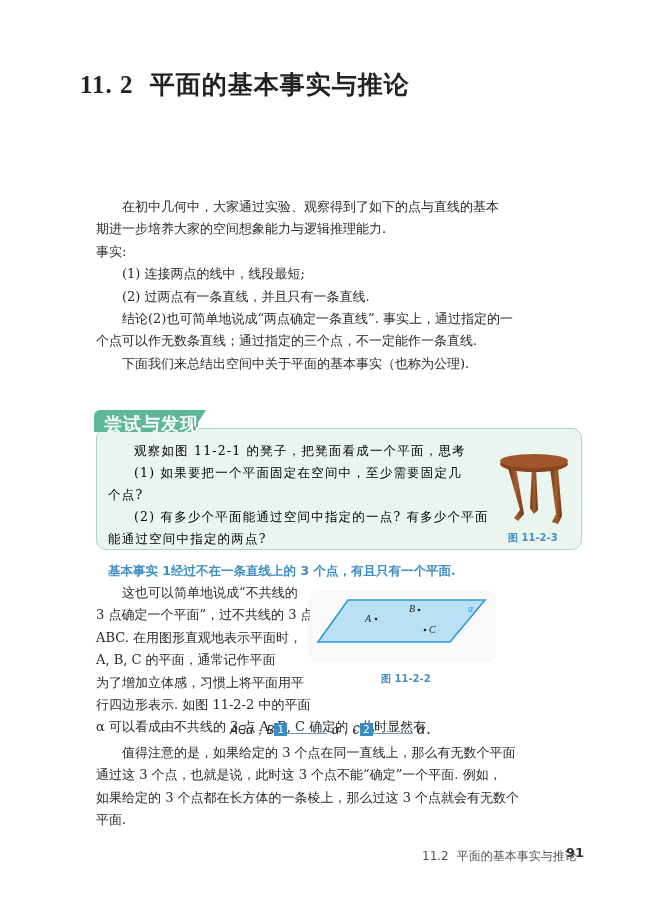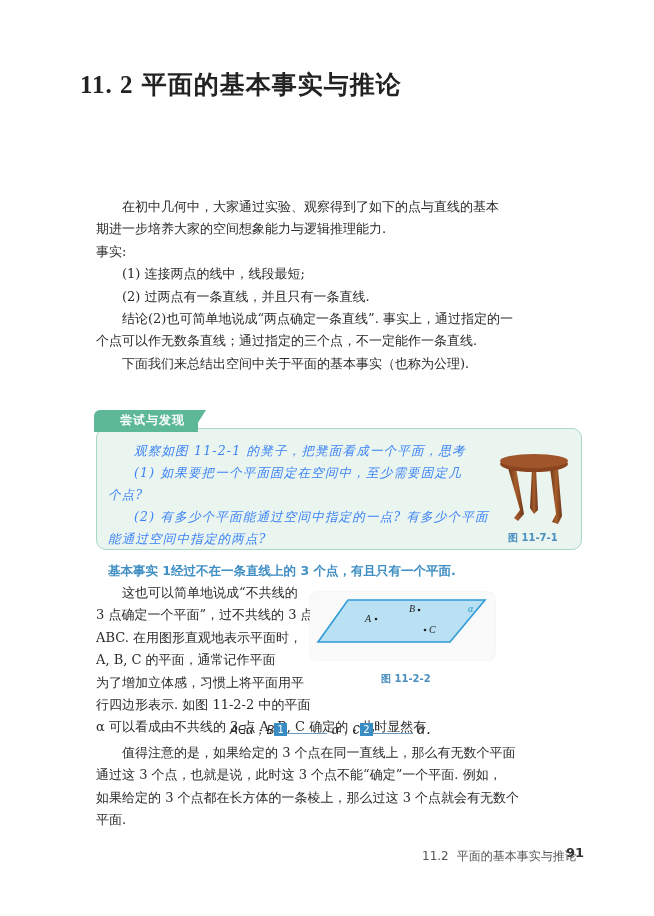--- a/index.html
+++ b/index.html
@@ -1,32 +1,32 @@
 <!DOCTYPE html>
 <html><head>
 <meta charset="utf-8">
 <style>
   * { margin: 0; padding: 0; box-sizing: border-box; }
   html, body { width: 654px; height: 916px; background: #ffffff; overflow: hidden; }
   body { position: relative; font-family: "DejaVu Serif", "Liberation Serif", serif; color: #2a2a2a; }
 
   .section-title { position: absolute; left: 80px; top: 68px; font-size: 25px; font-weight: bold; color: #222; letter-spacing: 1px; white-space: nowrap; }
-  .section-title .num { margin-right: 8px; font-family: "Liberation Serif", serif; }
+  .section-title .num { margin-right: 16px; font-family: "Liberation Serif", serif; }
 
   .para { position: absolute; left: 96px; width: 420px; font-size: 13px; line-height: 22.4px; color: #2b2b2b; text-align: justify; }
   .para .line { display: block; white-space: nowrap; }
   .indent { padding-left: 26px; }
 
   
   .try-box { position: absolute; left: 96px; top: 428px; width: 486px; height: 122px; background: #eaf5f0; border: 1.5px solid #a9d6c5; border-radius: 10px; }
   .try-tab { position: absolute; left: 94px; top: 410px; width: 116px; height: 22px; }
   .try-tab .tab-shape { position: absolute; left: 0; top: 0; width: 104px; height: 22px; background: #5cb896; border-radius: 6px 0 0 0; }
   .try-tab .tab-slant { position: absolute; left: 98px; top: 0; width: 0; height: 0; border-left: 0 solid transparent; border-right: 14px solid transparent; border-top: 22px solid #5cb896; }
-  .try-tab .tab-label { position: absolute; left: 10px; top: 2px; font-family: Liberation Mono, monospace; font-weight: bold; font-size: 12px; color: #ffffff; letter-spacing: 1px; margin-left: 16px; }
-  .try-text { position: absolute; left: 108px; top: 440px; width: 368px; font-size: 12.5px; line-height: 22px; color: #3b82f6; letter-spacing: 1.2px; font-style: italic; }
+  .try-tab .tab-label { position: absolute; left: 10px; top: 2px; font-family: Liberation Mono, monospace; font-weight: bold; font-size: 18px; color: #ffffff; letter-spacing: 1px; }
+  .try-text { position: absolute; left: 108px; top: 440px; width: 368px; font-size: 12.5px; line-height: 22px; color: #000000; letter-spacing: 1.2px; }
   .try-text .line { display: block; white-space: nowrap; }
 
   .stool { position: absolute; left: 490px; top: 448px; width: 90px; height: 80px; }
   .fig-caption { position: absolute; font-family: "DejaVu Sans", sans-serif; font-size: 10px; font-weight: bold; color: #4a8fc0; }
 
   .fact { position: absolute; left: 108px; top: 563px; font-family: "DejaVu Sans", sans-serif; font-weight: bold; font-size: 12.5px; color: #3f8ec4; white-space: nowrap; }
   .fact .fact-label { margin-right: 0; }
 
   .plane-box { position: absolute; left: 310px; top: 592px; width: 185px; height: 68px; background: #fafafa; border-radius: 8px; box-shadow: 0 0 2px rgba(0,0,0,0.12); }
   .plane-svg { position: absolute; left: 310px; top: 592px; }
@@ -78,21 +78,21 @@
       <stop offset="0.5" stop-color="#a85e2c"></stop>
       <stop offset="1" stop-color="#6b3418"></stop>
     </linearGradient>
   </defs>
   <path d="M18 20 L30 62 L24 70 L28 73 L34 66 L26 20 Z" fill="url(#wood)"></path>
   <path d="M42 20 L40 60 L44 66 L48 62 L46 20 Z" fill="url(#wood)"></path>
   <path d="M60 20 L66 66 L62 74 L68 76 L72 68 L68 20 Z" fill="url(#wood)"></path>
   <ellipse cx="44" cy="16" rx="34" ry="8" fill="#8a4420"></ellipse>
   <ellipse cx="44" cy="13" rx="34" ry="7" fill="#a0552a"></ellipse>
 </svg>
-<div class="fig-caption" style="left:508px; top:531px;">图 11-7-1</div>
+<div class="fig-caption" style="left:508px; top:531px;">图 11-2-3</div>
 
 <div class="fact">
   <span class="fact-label">基本事实 1</span><span>经过不在一条直线上的 3 个点，有且只有一个平面.</span>
 </div>
 
 <div class="para" style="top:582px; left:96px; width:205px;">
   <span class="line indent">这也可以简单地说成“不共线的</span>
   <span class="line">3 点确定一个平面”，过不共线的 3 点</span>
   <span class="line">ABC. 在用图形直观地表示平面时，</span>
   <span class="line">A, B, C 的平面，通常记作平面</span>

